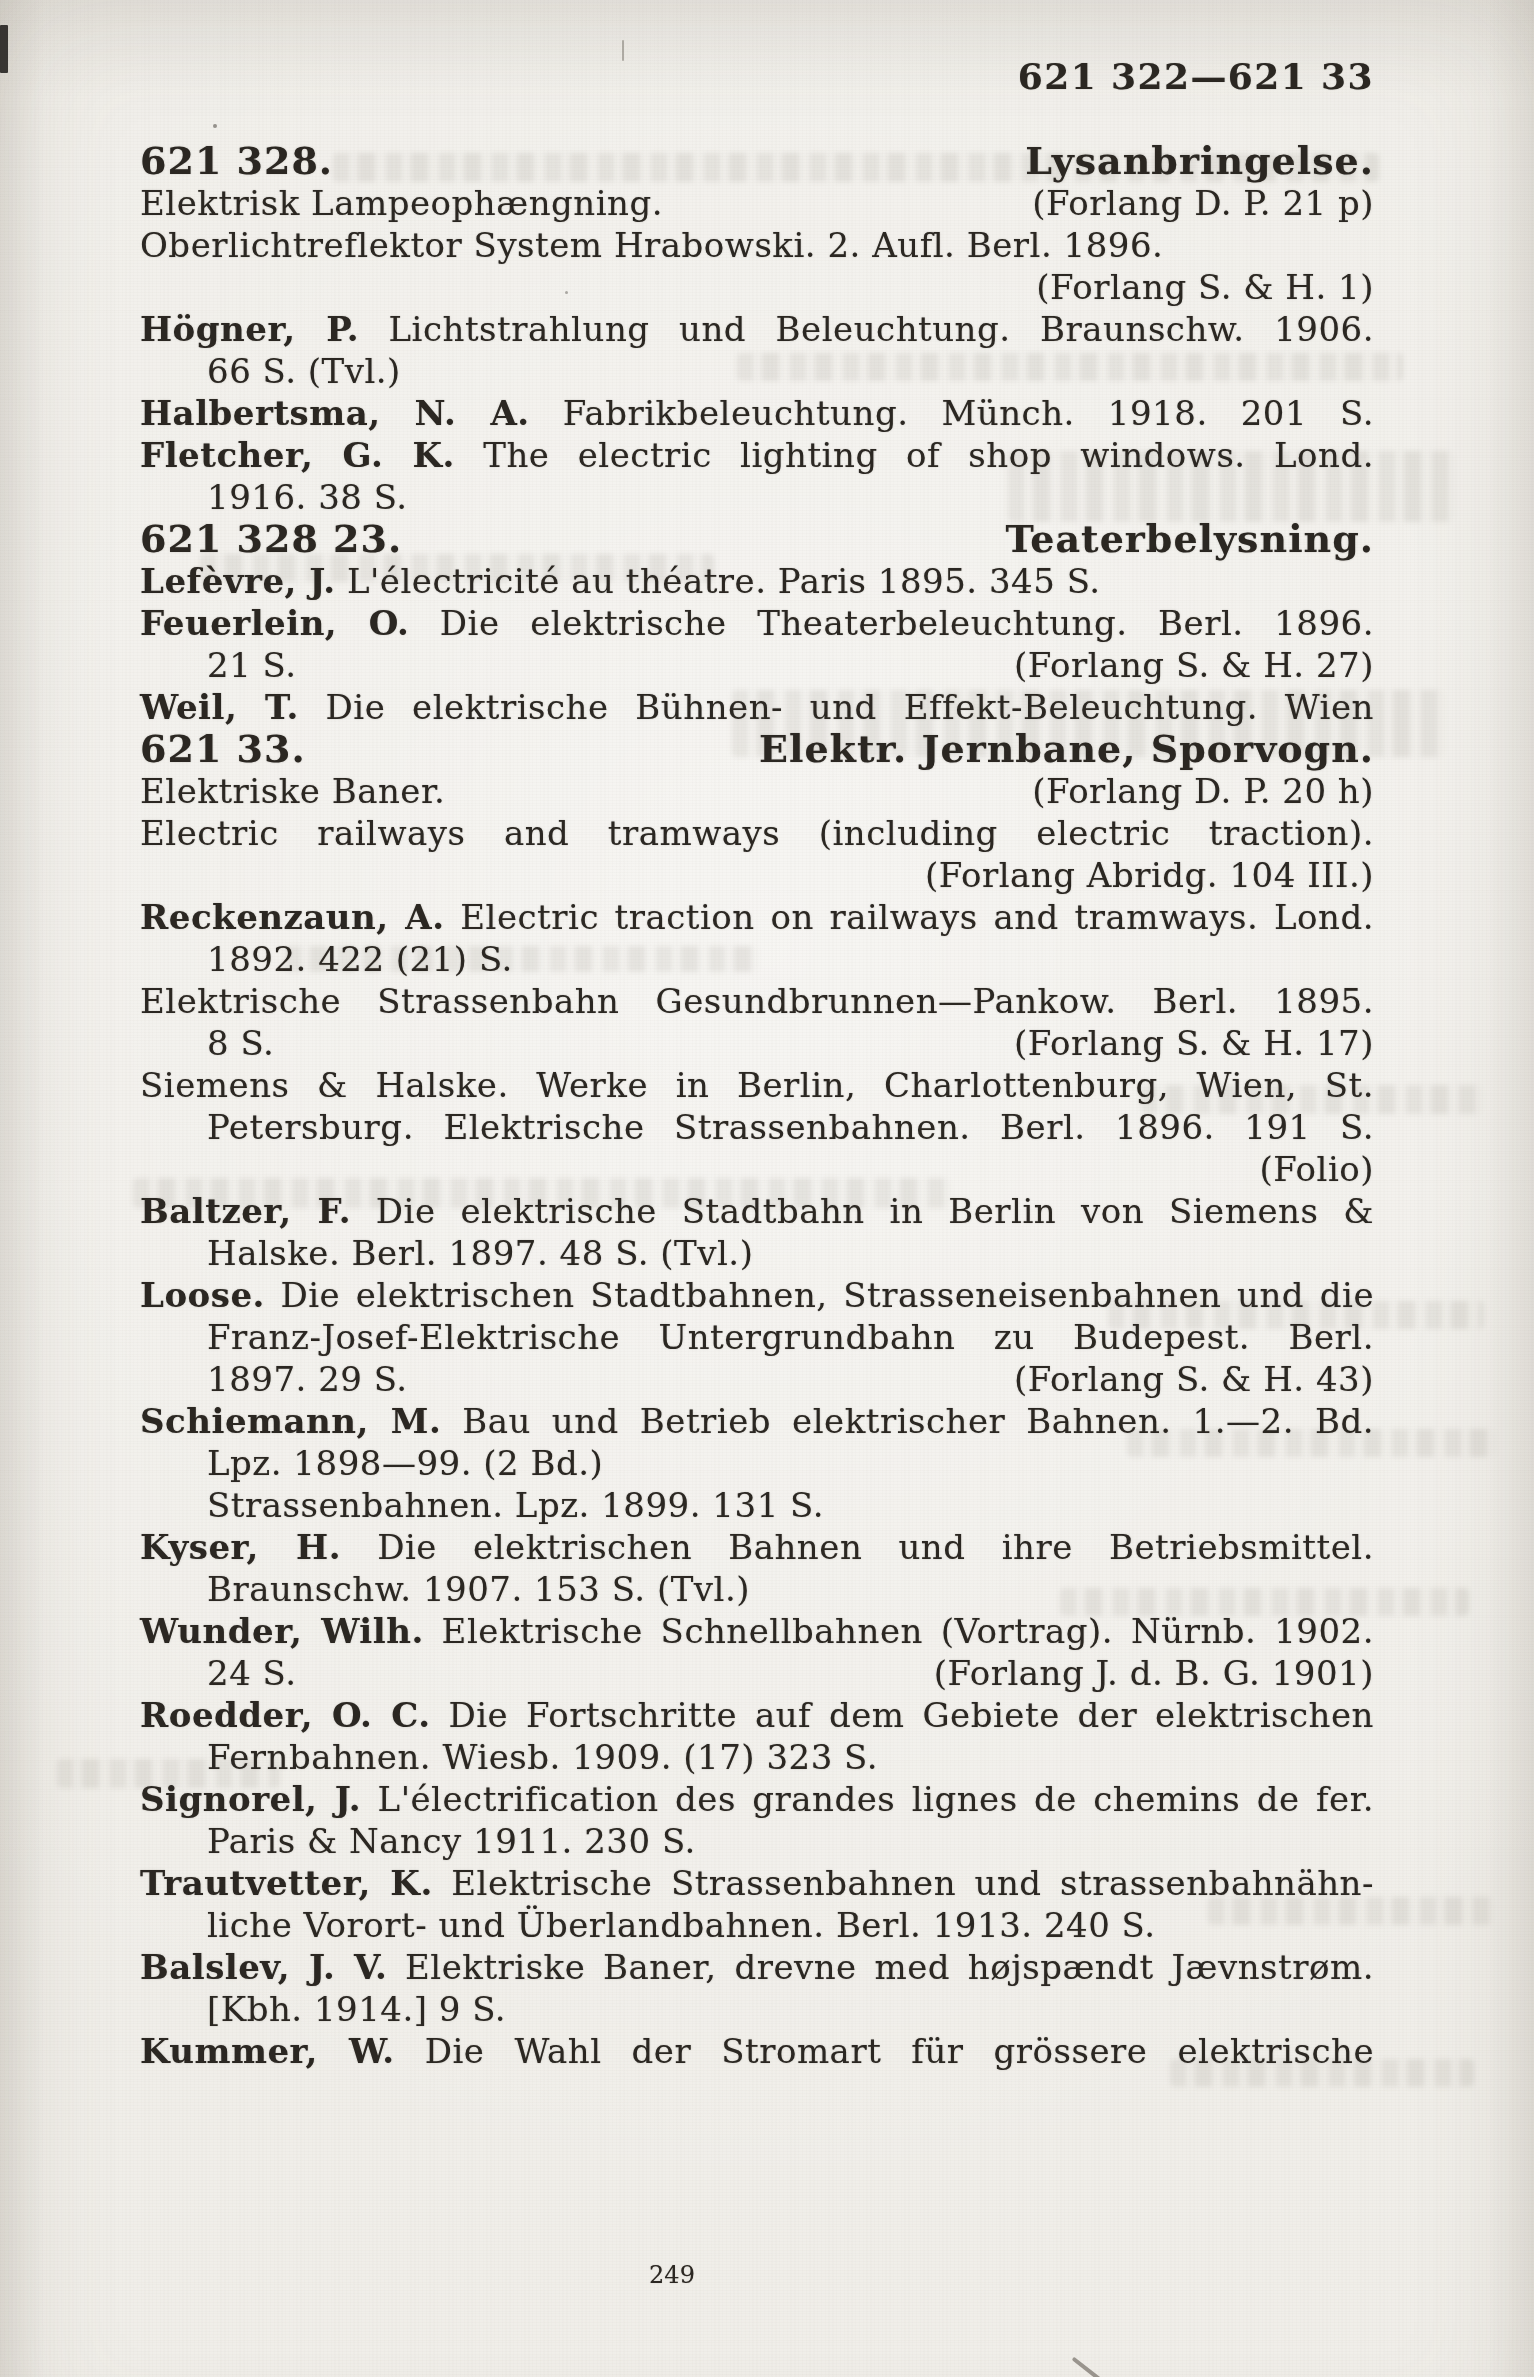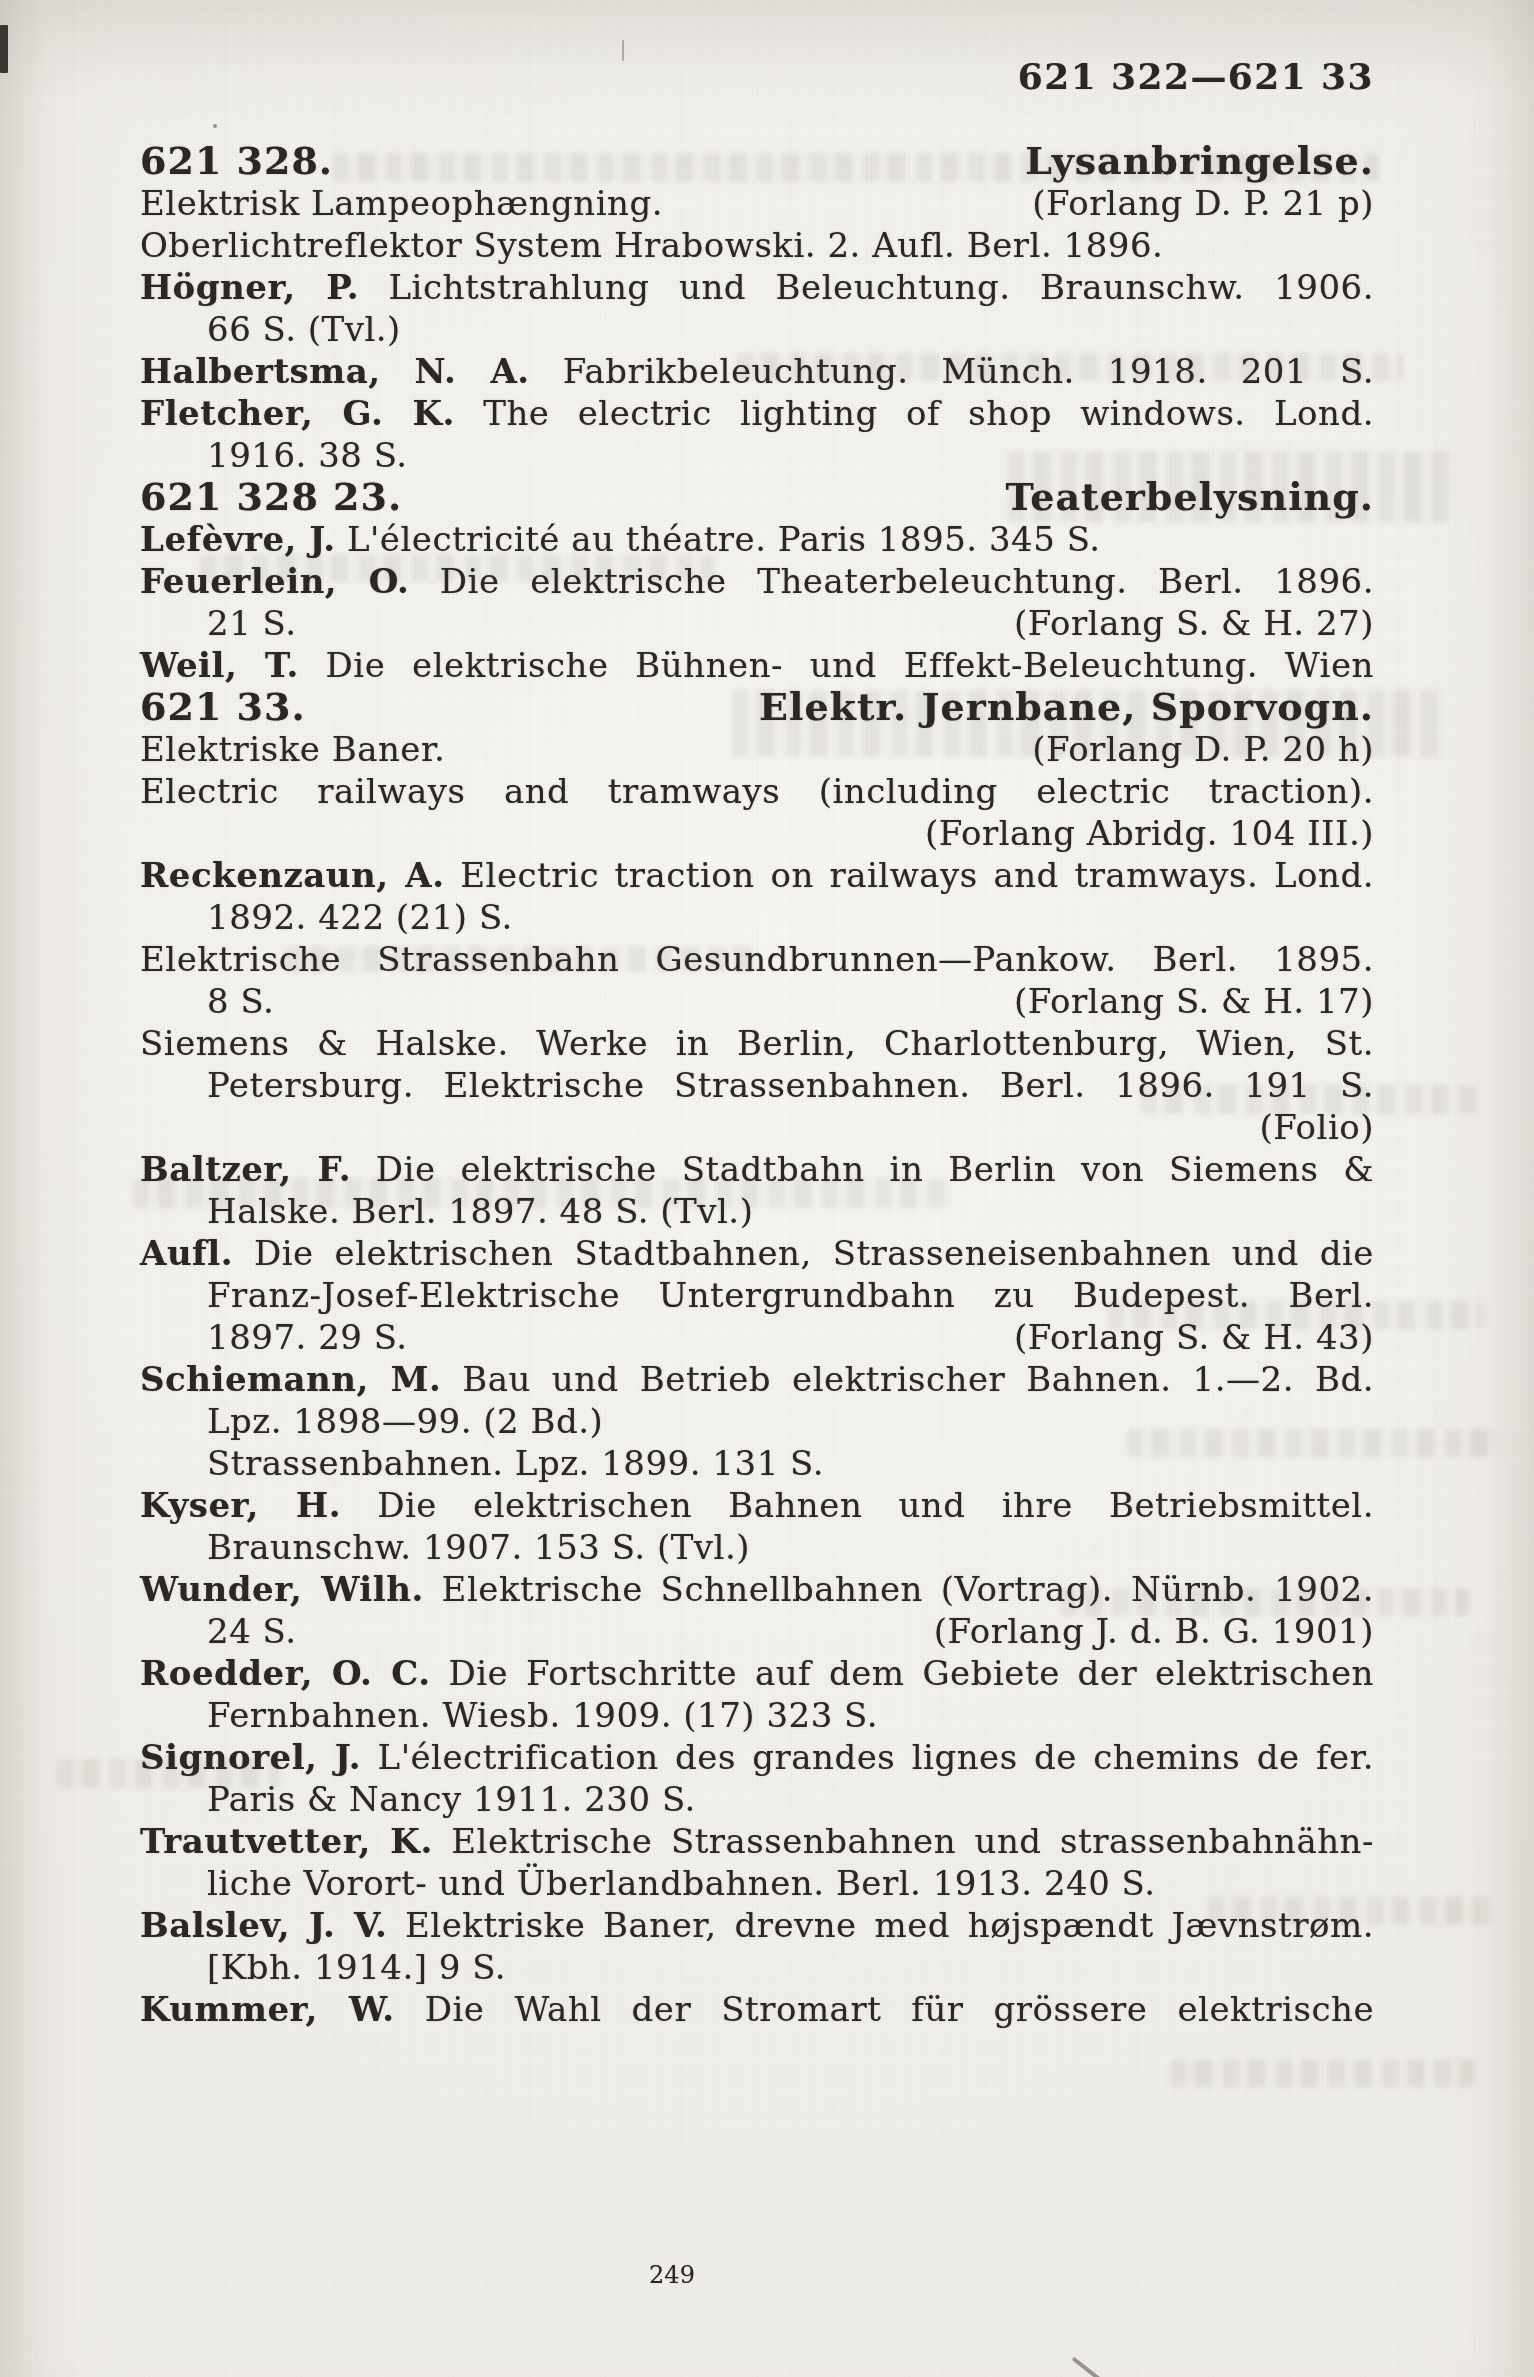--- a/index.html
+++ b/index.html
@@ -138,20 +138,24 @@
 <div class="text-block" id="text-block">
     <div class="line section split">
       <span class="left"><span class="bold">621 328.</span></span>
       <span class="right bold">Lysanbringelse.</span>
     </div>
     <div class="line split">
       <span class="left"><span>Elektrisk Lampeophængning.</span></span>
       <span class="right">(Forlang D. P. 21 p)</span>
     </div>
     <div class="line"><span class="left"><span>Oberlichtreflektor System Hrabowski. 2. Aufl. Berl. 1896.</span></span></div>
+    <div class="line split">
+      <span class="left"></span>
+      <span class="right">(Forlang S. &amp; H. 1)</span>
+    </div>
     <div class="line justify"><span class="left"><span class="bold">Högner, P.</span> <span>Lichtstrahlung und Beleuchtung. Braunschw. 1906.</span></span></div>
     <div class="line indent"><span class="left"><span>66 S. (Tvl.)</span></span></div>
     <div class="line justify"><span class="left"><span class="bold">Halbertsma, N. A.</span> <span>Fabrikbeleuchtung. Münch. 1918. 201 S.</span></span></div>
     <div class="line justify"><span class="left"><span class="bold">Fletcher, G. K.</span> <span>The electric lighting of shop windows. Lond.</span></span></div>
     <div class="line indent"><span class="left"><span>1916. 38 S.</span></span></div>
     <div class="line section split">
       <span class="left"><span class="bold">621 328 23.</span></span>
       <span class="right bold">Teaterbelysning.</span>
     </div>
     <div class="line"><span class="left"><span class="bold">Lefèvre, J.</span> <span>L'électricité au théatre. Paris 1895. 345 S.</span></span></div>
@@ -182,21 +186,21 @@
       <span class="right">(Forlang S. &amp; H. 17)</span>
     </div>
     <div class="line justify"><span class="left"><span>Siemens &amp; Halske. Werke in Berlin, Charlottenburg, Wien, St.</span></span></div>
     <div class="line indent justify"><span class="left"><span>Petersburg. Elektrische Strassenbahnen. Berl. 1896. 191 S.</span></span></div>
     <div class="line split">
       <span class="left"></span>
       <span class="right">(Folio)</span>
     </div>
     <div class="line justify"><span class="left"><span class="bold">Baltzer, F.</span> <span>Die elektrische Stadtbahn in Berlin von Siemens &amp;</span></span></div>
     <div class="line indent"><span class="left"><span>Halske. Berl. 1897. 48 S. (Tvl.)</span></span></div>
-    <div class="line justify"><span class="left"><span class="bold">Aufl.</span> <span>Die elektrischen Stadtbahnen, Strasseneisenbahnen und die</span></span></div>
+    <div class="line justify"><span class="left"><span class="bold">Loose.</span> <span>Die elektrischen Stadtbahnen, Strasseneisenbahnen und die</span></span></div>
     <div class="line indent justify"><span class="left"><span>Franz-Josef-Elektrische Untergrundbahn zu Budepest. Berl.</span></span></div>
     <div class="line indent split">
       <span class="left"><span>1897. 29 S.</span></span>
       <span class="right">(Forlang S. &amp; H. 43)</span>
     </div>
     <div class="line justify"><span class="left"><span class="bold">Schiemann, M.</span> <span>Bau und Betrieb elektrischer Bahnen. 1.—2. Bd.</span></span></div>
     <div class="line indent"><span class="left"><span>Lpz. 1898—99. (2 Bd.)</span></span></div>
     <div class="line indent"><span class="left"><span>Strassenbahnen. Lpz. 1899. 131 S.</span></span></div>
     <div class="line justify"><span class="left"><span class="bold">Kyser, H.</span> <span>Die elektrischen Bahnen und ihre Betriebsmittel.</span></span></div>
     <div class="line indent"><span class="left"><span>Braunschw. 1907. 153 S. (Tvl.)</span></span></div>

